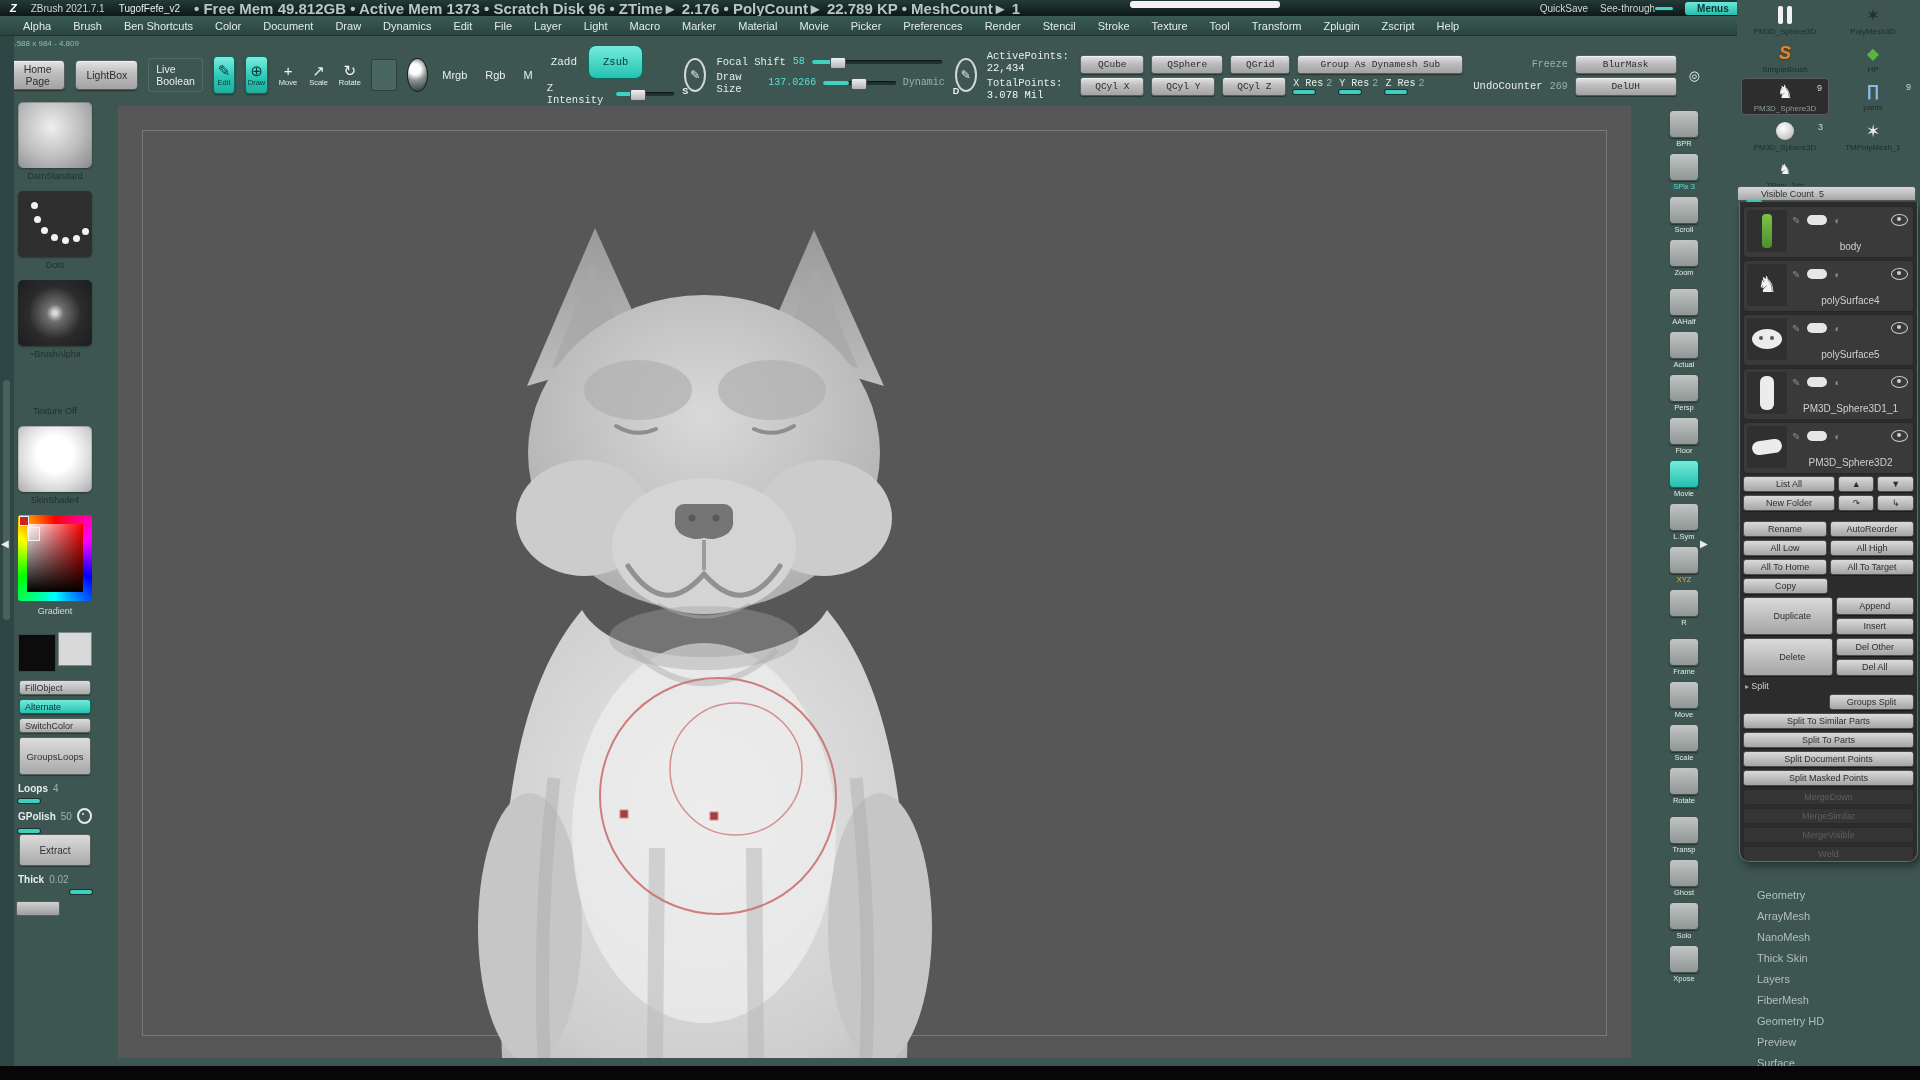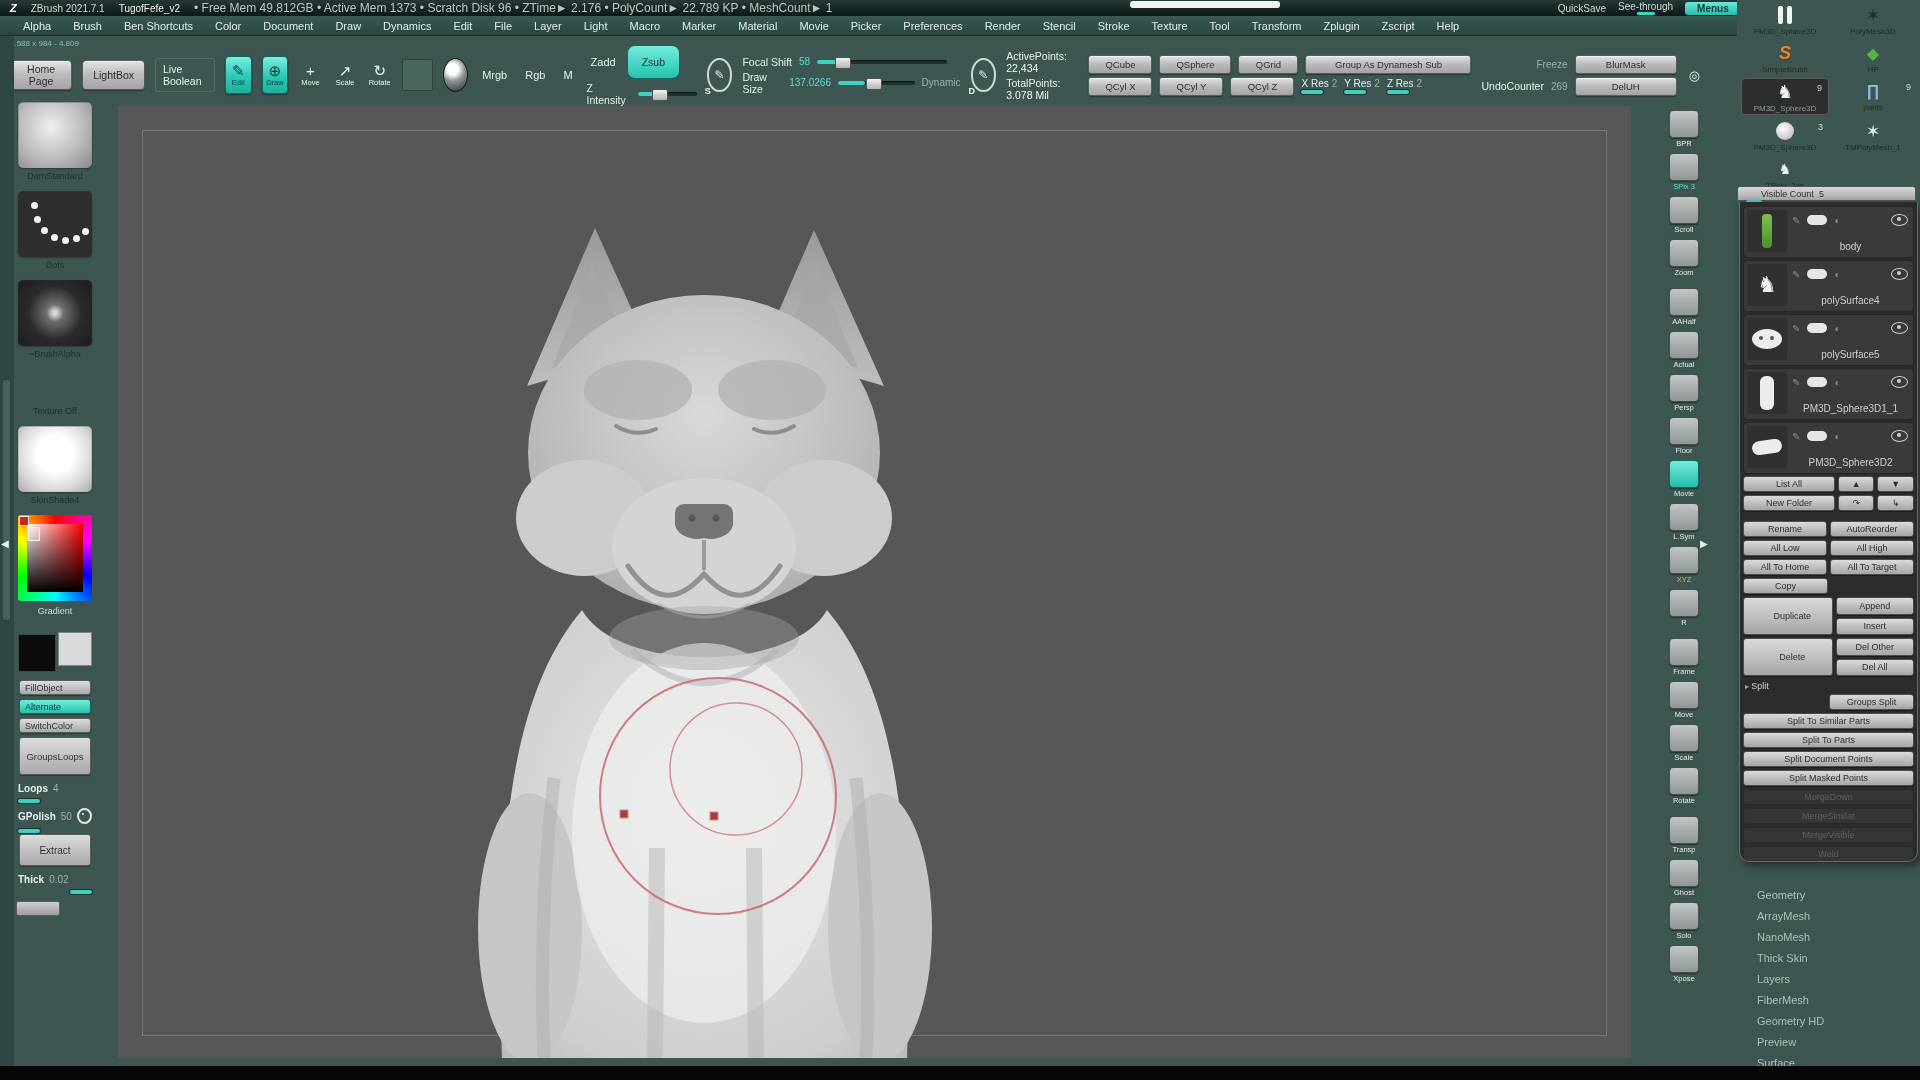--- a/index.html
+++ b/index.html
@@ -2,24 +2,24 @@
 <html><head>
 <meta charset="utf-8">
 <style>
   html,body{margin:0;padding:0;background:#222;}
   .root{position:relative;width:1920px;height:1080px;background:#3d5652;font-family:"Liberation Sans",sans-serif;overflow:hidden;color:#dfe8e5;}
 
   
   .titlebar{position:absolute;left:0;top:0;width:1920px;height:16px;background:linear-gradient(#243a37,#0d1817);display:flex;align-items:center;gap:14px;padding:0 10px;box-sizing:border-box;font-size:10px;color:#cfd9d6;white-space:nowrap;}
   .zlogo{font-weight:bold;font-style:italic;color:#fff;font-size:11px;}
   .tb-doc{color:#e8f0ee;}
-  .tb-stats{color:#b9c7c4;font-size:12px;}
+  .tb-stats{color:#b9c7c4;font-size:15px;font-weight:bold;}
   .tb-right{margin-left:auto;display:flex;align-items:center;gap:12px;}
   .qs-pill{position:absolute;top:1px;right:640px;width:150px;height:7px;background:#f1f1f1;border-radius:3px;}
-  .seethrough{display:flex;flex-direction:column;align-items:center;line-height:9px;}
+  .seethrough{display:flex;align-items:center;line-height:9px;}
   .seethrough .tick{width:18px;height:3px;background:#3fd5c5;border-radius:2px;margin-top:1px;}
   .menus-pill{background:linear-gradient(#6ae9da,#27bdac);color:#083832;border-radius:3px;padding:1px 12px;font-size:10px;font-weight:bold;}
   .winicos{display:flex;gap:9px;color:#dfe8e6;font-size:10px;}
   .winicos span{opacity:.85;}
 
   
   .menubar{position:absolute;left:0;top:16px;width:1920px;height:20px;background:linear-gradient(#3a5a55,#2b453f);border-bottom:1px solid #1e312d;display:flex;align-items:center;padding:0 4px 0 12px;box-sizing:border-box;font-size:11px;}
   .menu-item{padding:0 11px;color:#e2ebe8;cursor:default;}
   .docinfo{position:absolute;left:10px;top:39px;font-size:8px;color:#8fd2c8;opacity:.85;}
 
@@ -32,21 +32,21 @@
   .tool-ico{width:34px;height:36px;border-radius:4px;display:flex;flex-direction:column;align-items:center;justify-content:center;gap:0;}
   .tool-ico .g{font-size:15px;line-height:16px;}
   .tool-ico .t{font-size:7.5px;line-height:8px;}
   .tool-ico.cyan{background:linear-gradient(#7beede,#2cc7b6 55%,#1ca success);background:linear-gradient(#7beede,#2cc7b6 55%,#1fae9e);border:1px solid #0e6a5f;color:#083b34;box-shadow:0 1px 2px rgba(0,0,0,.4);}
   .tool-ico.gray{color:#e9f0ee;}
   .tool-ico.gray .g{color:#eef4f2;}
   .swatch{width:40px;height:30px;background:#49665f;border:1px solid #2c403c;border-radius:2px;}
   .matball{width:32px;height:32px;border-radius:50%;background:radial-gradient(circle at 38% 32%,#fdfdfd 0 22%,#8e9693 45%,#2f3836 95%);border:1px solid #15201e;}
   .flat{font-size:11px;color:#e8f0ed;padding:0 4px;}
   .pill-cyan{background:linear-gradient(#74ecdc,#25c2b1);border:1px solid #0e6a5f;color:#083b34;font-size:10.5px;border-radius:8px;padding:10px 14px;}
-  .toolcol{display:flex;flex-direction:column;gap:3px;justify-content:center;}
+  .toolcol{display:flex;flex-direction:column;gap:3px;justify-content:center;font-family:Liberation Mono, monospace;}
   .trow{display:flex;align-items:center;gap:7px;}
   .slider{position:relative;height:4px;background:#1f3230;border-radius:2px;box-shadow:inset 0 1px 1px rgba(0,0,0,.6);}
   .slider i{position:absolute;left:0;top:0;height:4px;background:#3fd2c2;border-radius:2px;}
   .slider b{position:absolute;top:-3px;width:14px;height:10px;background:linear-gradient(#efefef,#b5b5b5);border:1px solid #4c5553;border-radius:2px;}
   .lab{font-size:10.5px;color:#e6eeeb;}
   .cyanval{font-size:10px;color:#55e2d2;}
   .dimval{font-size:10px;color:#9db1ad;}
   .ring{width:30px;height:30px;border-radius:50%;border:2px solid #cfd8d5;display:flex;align-items:center;justify-content:center;color:#e8efed;font-size:12px;position:relative;}
   .ring .sub{position:absolute;left:-4px;bottom:-6px;font-size:9px;font-weight:bold;color:#eef4f2;}
   .points{font-size:10.5px;color:#e6eeeb;}

